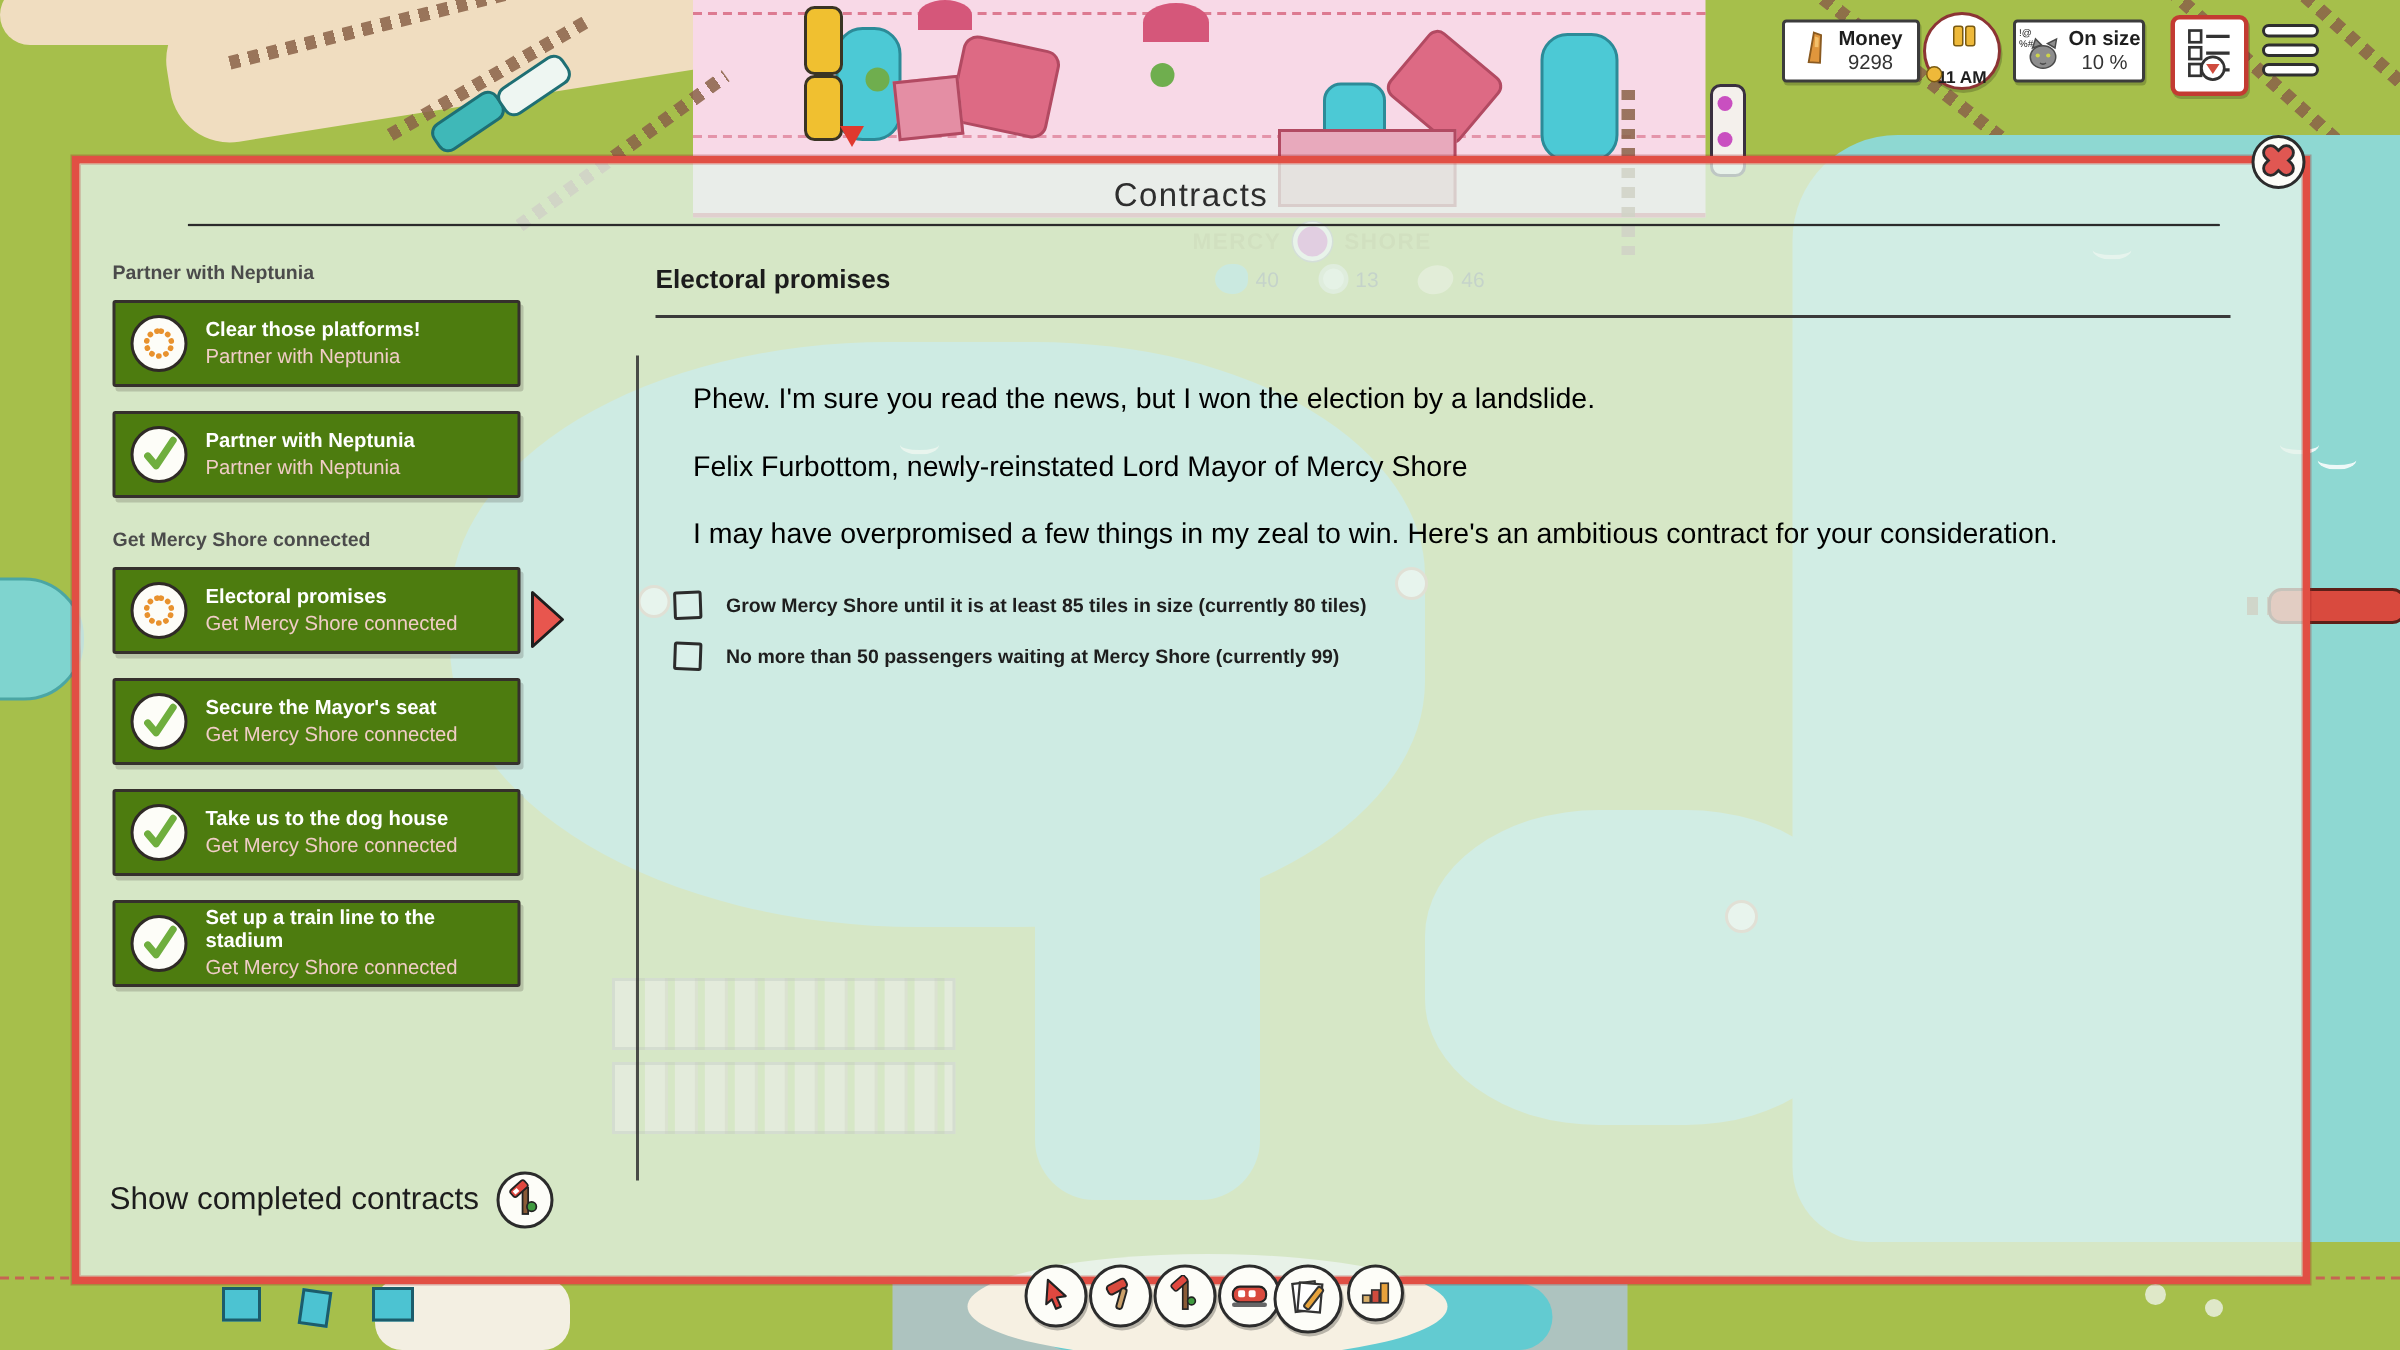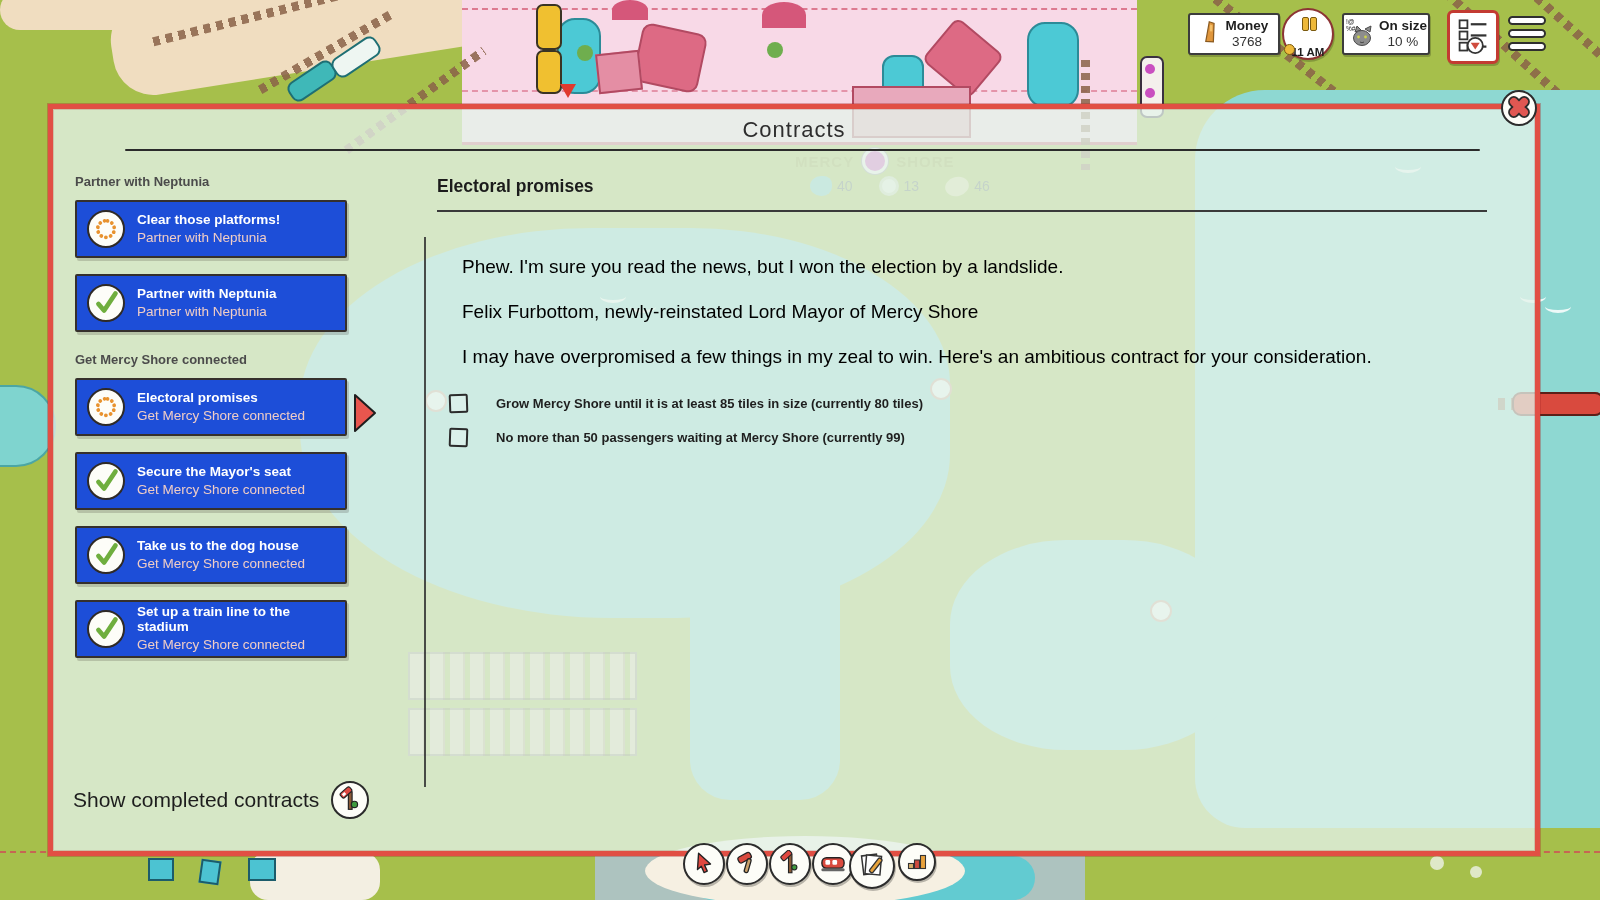--- a/index.html
+++ b/index.html
@@ -19,35 +19,35 @@
   .dlg-title{position:absolute;top:8px;left:0;width:100%;text-align:center;
     font-size:22px;letter-spacing:1px;color:#2e2e2e;}
   .title-rule{position:absolute;top:40px;left:72px;width:1355px;height:0;
     border-top:2.5px solid #2b2b2b;border-radius:2px;}
   .divider{position:absolute;left:371px;top:128px;width:2px;height:550px;background:#2f2f2f;opacity:.85;}
 
   .sidebar{position:absolute;left:22px;top:65px;width:280px;}
   .sec-head{font-weight:700;font-size:13px;color:#4b4b4b;height:18px;margin-bottom:8px;}
   .sec-head.second{margin-top:20px;}
   .ccard{position:relative;display:flex;align-items:center;gap:12px;width:272px;height:58px;
-    background:#1d4ed8;border:2px solid #35302c;border-radius:2px;margin-bottom:16px;
+    background:#4d7c0f;border:2px solid #35302c;border-radius:2px;margin-bottom:16px;
     padding-left:10px;box-sizing:border-box;box-shadow:2px 3px 0 rgba(40,30,20,.18);cursor:pointer;}
   .ccard .ic{width:38px;height:38px;background:#fdfdf8;border:2px solid #2f2a26;border-radius:50%;
     flex:0 0 auto;display:flex;align-items:center;justify-content:center;box-sizing:border-box;}
   .ccard .t1{color:#ffffff;font-weight:700;font-size:13.5px;line-height:1.1;}
   .ccard .t2{color:#f0cdc6;font-size:13.5px;margin-top:3px;line-height:1.1;}
   .sel-arrow{position:absolute;left:299px;top:284px;}
 
   .detail{position:absolute;left:384px;top:67px;width:1050px;}
   .dt-head{font-size:17.5px;font-weight:700;color:#1c1c1c;padding-bottom:13px;
     border-bottom:2px solid #3a3a3a;width:100%;}
   .dt-p{font-size:19px;color:#000000;margin:0 0 23px 25px;}
   .dt-p.first{margin-top:44px;}
   .obj-list{margin:26px 0 0 12px;}
-  .obj{display:flex;align-items:center;gap:28px;margin-bottom:15px;}
+  .obj{display:flex;align-items:center;gap:16px;margin-bottom:15px;}
   .obj .box{width:15px;height:15px;border:2.2px solid #2b2b2b;border-radius:2px;
     background:rgba(255,255,255,.25);transform:rotate(-2deg);flex:0 0 auto;}
   .obj .lbl{font-size:13px;font-weight:700;color:#1e1e1e;}
 
   .foot-row{position:absolute;display:flex;align-items:center;gap:12px;top:672px;
     font-size:21px;color:#1d1d1d;cursor:pointer;}
   .sig-badge{width:38px;height:38px;background:#fdfdf8;border:2px solid #2b2b2b;border-radius:50%;
     display:flex;align-items:center;justify-content:center;box-sizing:border-box;}
   .close-btn{position:absolute;left:1448px;top:-19px;width:36px;height:36px;border-radius:50%;
     background:#fdfdf8;border:2.5px solid #2c2c2c;display:flex;align-items:center;justify-content:center;
@@ -306,21 +306,21 @@
 
   <div class="hud-panel" style="left:1188px;top:13px;width:92px;height:42px;">
     <span>
       <svg width="20" height="30" viewBox="0 0 24 30">
           <path d="M9 3 L15 4 L18 26 L9 27 Z" fill="#e0963c" stroke="#8a5a20" stroke-width="1.5" transform="rotate(10 12 15)"></path>
           <path d="M10.5 6 L13.5 6.4 L14.6 14 L11.6 14.2 Z" fill="#f4c06a" transform="rotate(10 12 15)"></path>
         </svg>
     </span>
     <span class="hud-col">
       <span class="hud-label">Money</span>
-      <span class="hud-value">3768</span>
+      <span class="hud-value">9298</span>
     </span>
   </div>
 
   <div class="clock">
     <span class="pausebar" style="left:18px;"></span>
     <span class="pausebar" style="left:26px;"></span>
     <span class="time">11 AM</span>
     <span class="clock-dot"></span>
   </div>
 

